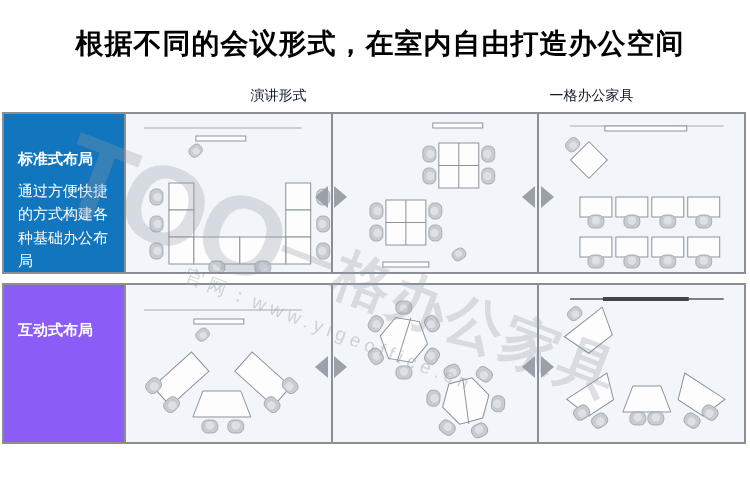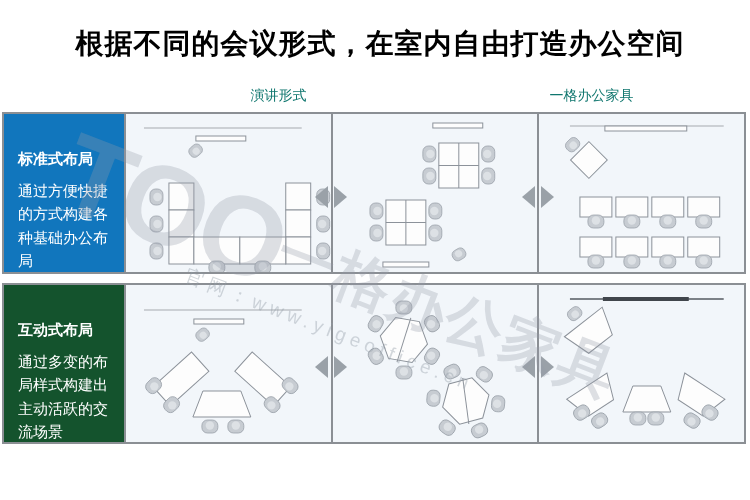--- a/index.html
+++ b/index.html
@@ -1,28 +1,28 @@
 <!DOCTYPE html>
 <html><head>
 <meta charset="utf-8">
 <style>
   html,body{margin:0;padding:0;background:#fff;}
   .page{position:relative;width:750px;height:500px;background:#fff;overflow:hidden;
         font-family:"Liberation Sans","DejaVu Sans",sans-serif;}
   .title{position:absolute;top:24px;left:4px;width:100%;margin:1px;text-align:center;
          font-size:28px;font-weight:bold;color:#000;letter-spacing:1px;}
   .col-headers{position:absolute;top:87px;left:122px;width:626px;display:flex;}
-  .col-h{flex:1;text-align:center;font-size:14px;color:#0f766e;}
+  .col-h{flex:1;text-align:center;font-size:14px;color:#0f172a;}
   .grid-row{position:absolute;left:2px;width:744px;display:flex;
             border:2px solid #8b8f94;box-sizing:border-box;background:#f2f6fa;}
   .row1{top:112px;height:162px;}
   .row2{top:283px;height:161px;}
   .sidebar{flex:0 0 120px;width:120px;box-sizing:border-box;padding:36px 11px 0 14px;color:#fff;}
   .sidebar-blue{background:#1176BD;}
-  .sidebar-orange{background:#14532d;}
+  .sidebar-orange{background:#8b5cf6;}
   .sb-title{font-size:15px;font-weight:bold;margin-bottom:10px;}
   .sb-desc{font-size:15px;line-height:1.55;}
   .cell{flex:1;position:relative;border-left:2px solid #8b8f94;background:#f2f6fa;overflow:hidden;}
   .cell svg{position:absolute;left:0;top:0;width:100%;height:100%;}
   .tbl{fill:#fdfdfd;stroke:#8c929a;stroke-width:1;}
   .wall{stroke:#a7abb0;stroke-width:1;fill:none;}
   .arr{position:absolute;width:0;height:0;border-top:11px solid transparent;
        border-bottom:11px solid transparent;z-index:4;}
   .arr-l{border-right:13px solid #9aa1a8;}
   .arr-r{border-left:13px solid #9aa1a8;}
@@ -130,21 +130,20 @@
         <use href="#chair" transform="translate(93,147) rotate(180)"></use>
         <use href="#chair" transform="translate(129,147) rotate(180)"></use>
         <use href="#chair" transform="translate(165,147) rotate(180)"></use>
       </svg>
     </div>
   </div>
 
   <div class="grid-row row2">
     <div class="sidebar sidebar-orange">
       <div class="sb-title">互动式布局</div>
-      <div class="sb-desc">通过多变的布局样式构建出主动活跃的交流场景</div>
     </div>
 
     <div class="cell">
       <svg viewBox="0 0 205 157" preserveAspectRatio="none">
         <line class="wall" x1="18" y1="25" x2="176" y2="25"></line>
         <rect class="tbl" x="68" y="34" width="50" height="5"></rect>
         <use href="#chair" transform="translate(77,50) rotate(-40) scale(0.85)"></use>
         <g transform="translate(55,94) rotate(-42)">
             <rect class="tbl" x="-26" y="-13" width="52" height="26"></rect>
           </g>

